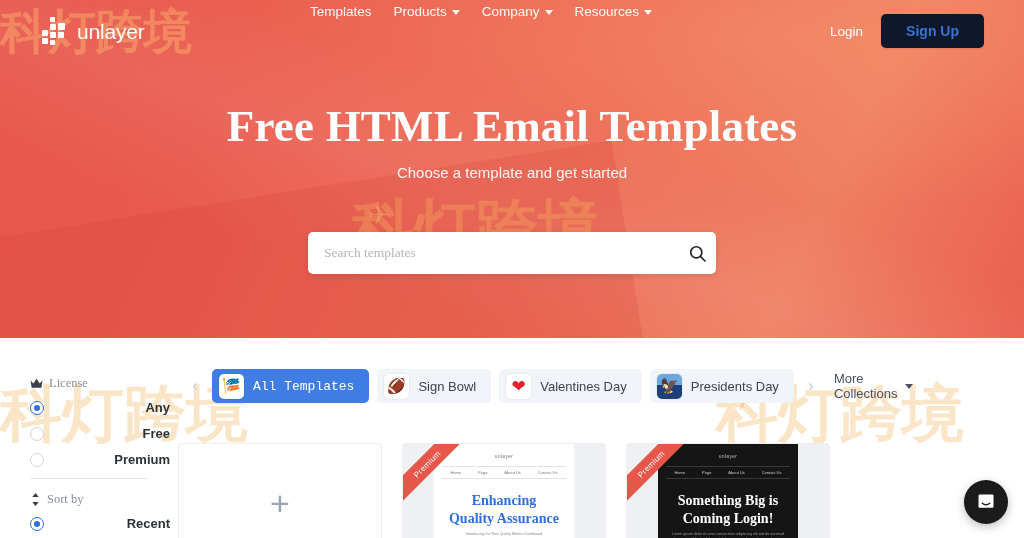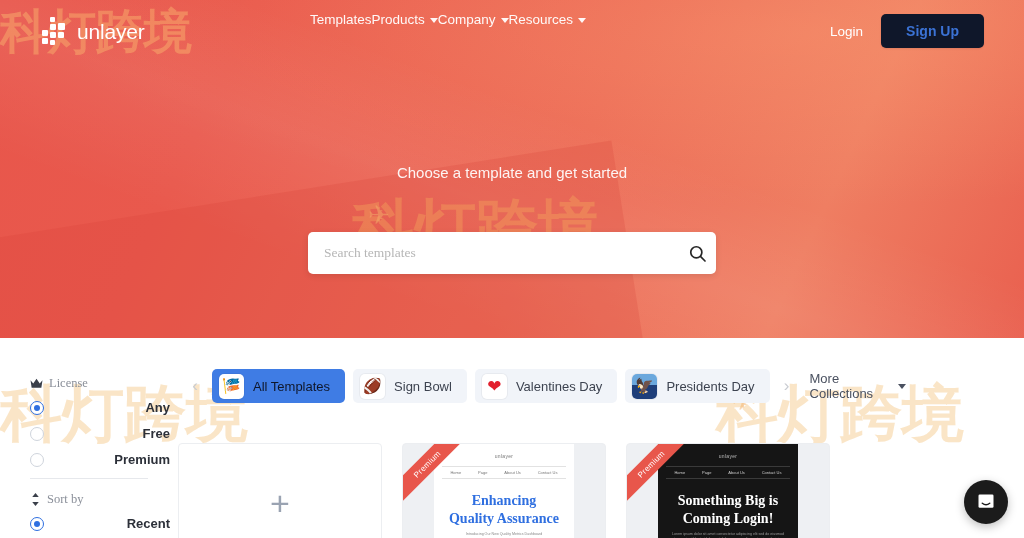--- a/index.html
+++ b/index.html
@@ -40,21 +40,21 @@
   }
   .logo-wrap { position: absolute; left: 42px; top: 17px; display: flex; align-items: center; gap: 8px; }
   .logo-mark { position: relative; width: 27px; height: 29px; }
   .logo-mark i {
     position: absolute; display: block; background: #fff; border-radius: 1px;
   }
   .logo-text {
     color: #ffffff; font-size: 21px; letter-spacing: -0.2px; font-weight: 400;
   }
 
-  .nav { position: absolute; left: 310px; top: 12px; display: flex; align-items: center; }
+  .nav { position: absolute; left: 310px; top: 4px; display: flex; align-items: center; gap: 22px; }
   .nav-item {
     color: rgba(255,255,255,0.96); font-size: 13.5px; display: flex; align-items: center; gap: 5px;
     cursor: pointer; white-space: nowrap;
   }
   .caret {
     width: 0; height: 0; border-left: 4px solid transparent; border-right: 4px solid transparent;
     border-top: 5px solid rgba(255,255,255,0.95); display: inline-block; position: relative; top: 1px;
   }
 
   .auth { position: absolute; right: 40px; top: 14px; display: flex; align-items: center; gap: 18px; }
@@ -130,21 +130,21 @@
   }
   .chev {
     color: #c9ccd2; font-size: 17px; width: 18px; text-align: center; cursor: pointer; flex:none;
   }
   .chip {
     display: flex; align-items: center; gap: 9px; height: 34px; padding: 0 15px 0 7px;
     border-radius: 5px; background: #f1f4f9; cursor: pointer; white-space: nowrap;
   }
   .chip.active { background: #3f7ce4; }
   .chip-label { font-size: 13px; color: #3d4350; }
-  .chip.active .chip-label { color: #0f172a; }
+  .chip.active .chip-label { color: #ffffff; font-family: Liberation Mono, monospace; }
   .chip-ico {
     width: 25px; height: 25px; border-radius: 5px; background:#fff; flex:none;
     display:flex; align-items:center; justify-content:center; font-size: 15px; overflow:hidden;
     box-shadow: 0 0 0 1px rgba(0,0,0,0.04);
   }
   .more-coll {
     display:flex; align-items:center; gap: 8px; font-size: 13px; color: #4a5160; cursor: pointer;
     margin-left: 6px;
   }
   .dd-caret {
@@ -248,20 +248,21 @@
         <span class="caret"></span>
       </div>
     </div>
 
     <div class="auth">
       <div class="login-link">Login</div>
       <div class="signup-btn">Sign Up</div>
     </div>
   </div>
 
+  <div class="hero-title">Free HTML Email Templates</div>
   <div class="hero-sub">Choose a template and get started</div>
 
   <div class="search-box">
     <input class="search-input" type="text" placeholder="Search templates" style="">
     <div class="search-icon">
       <svg width="19" height="19" viewBox="0 0 24 24" fill="none" stroke="#262626" stroke-width="2.1" stroke-linecap="round">
           <circle cx="10.5" cy="10.5" r="7"></circle>
           <line x1="16" y1="16" x2="21.5" y2="21.5"></line>
         </svg>
     </div>

